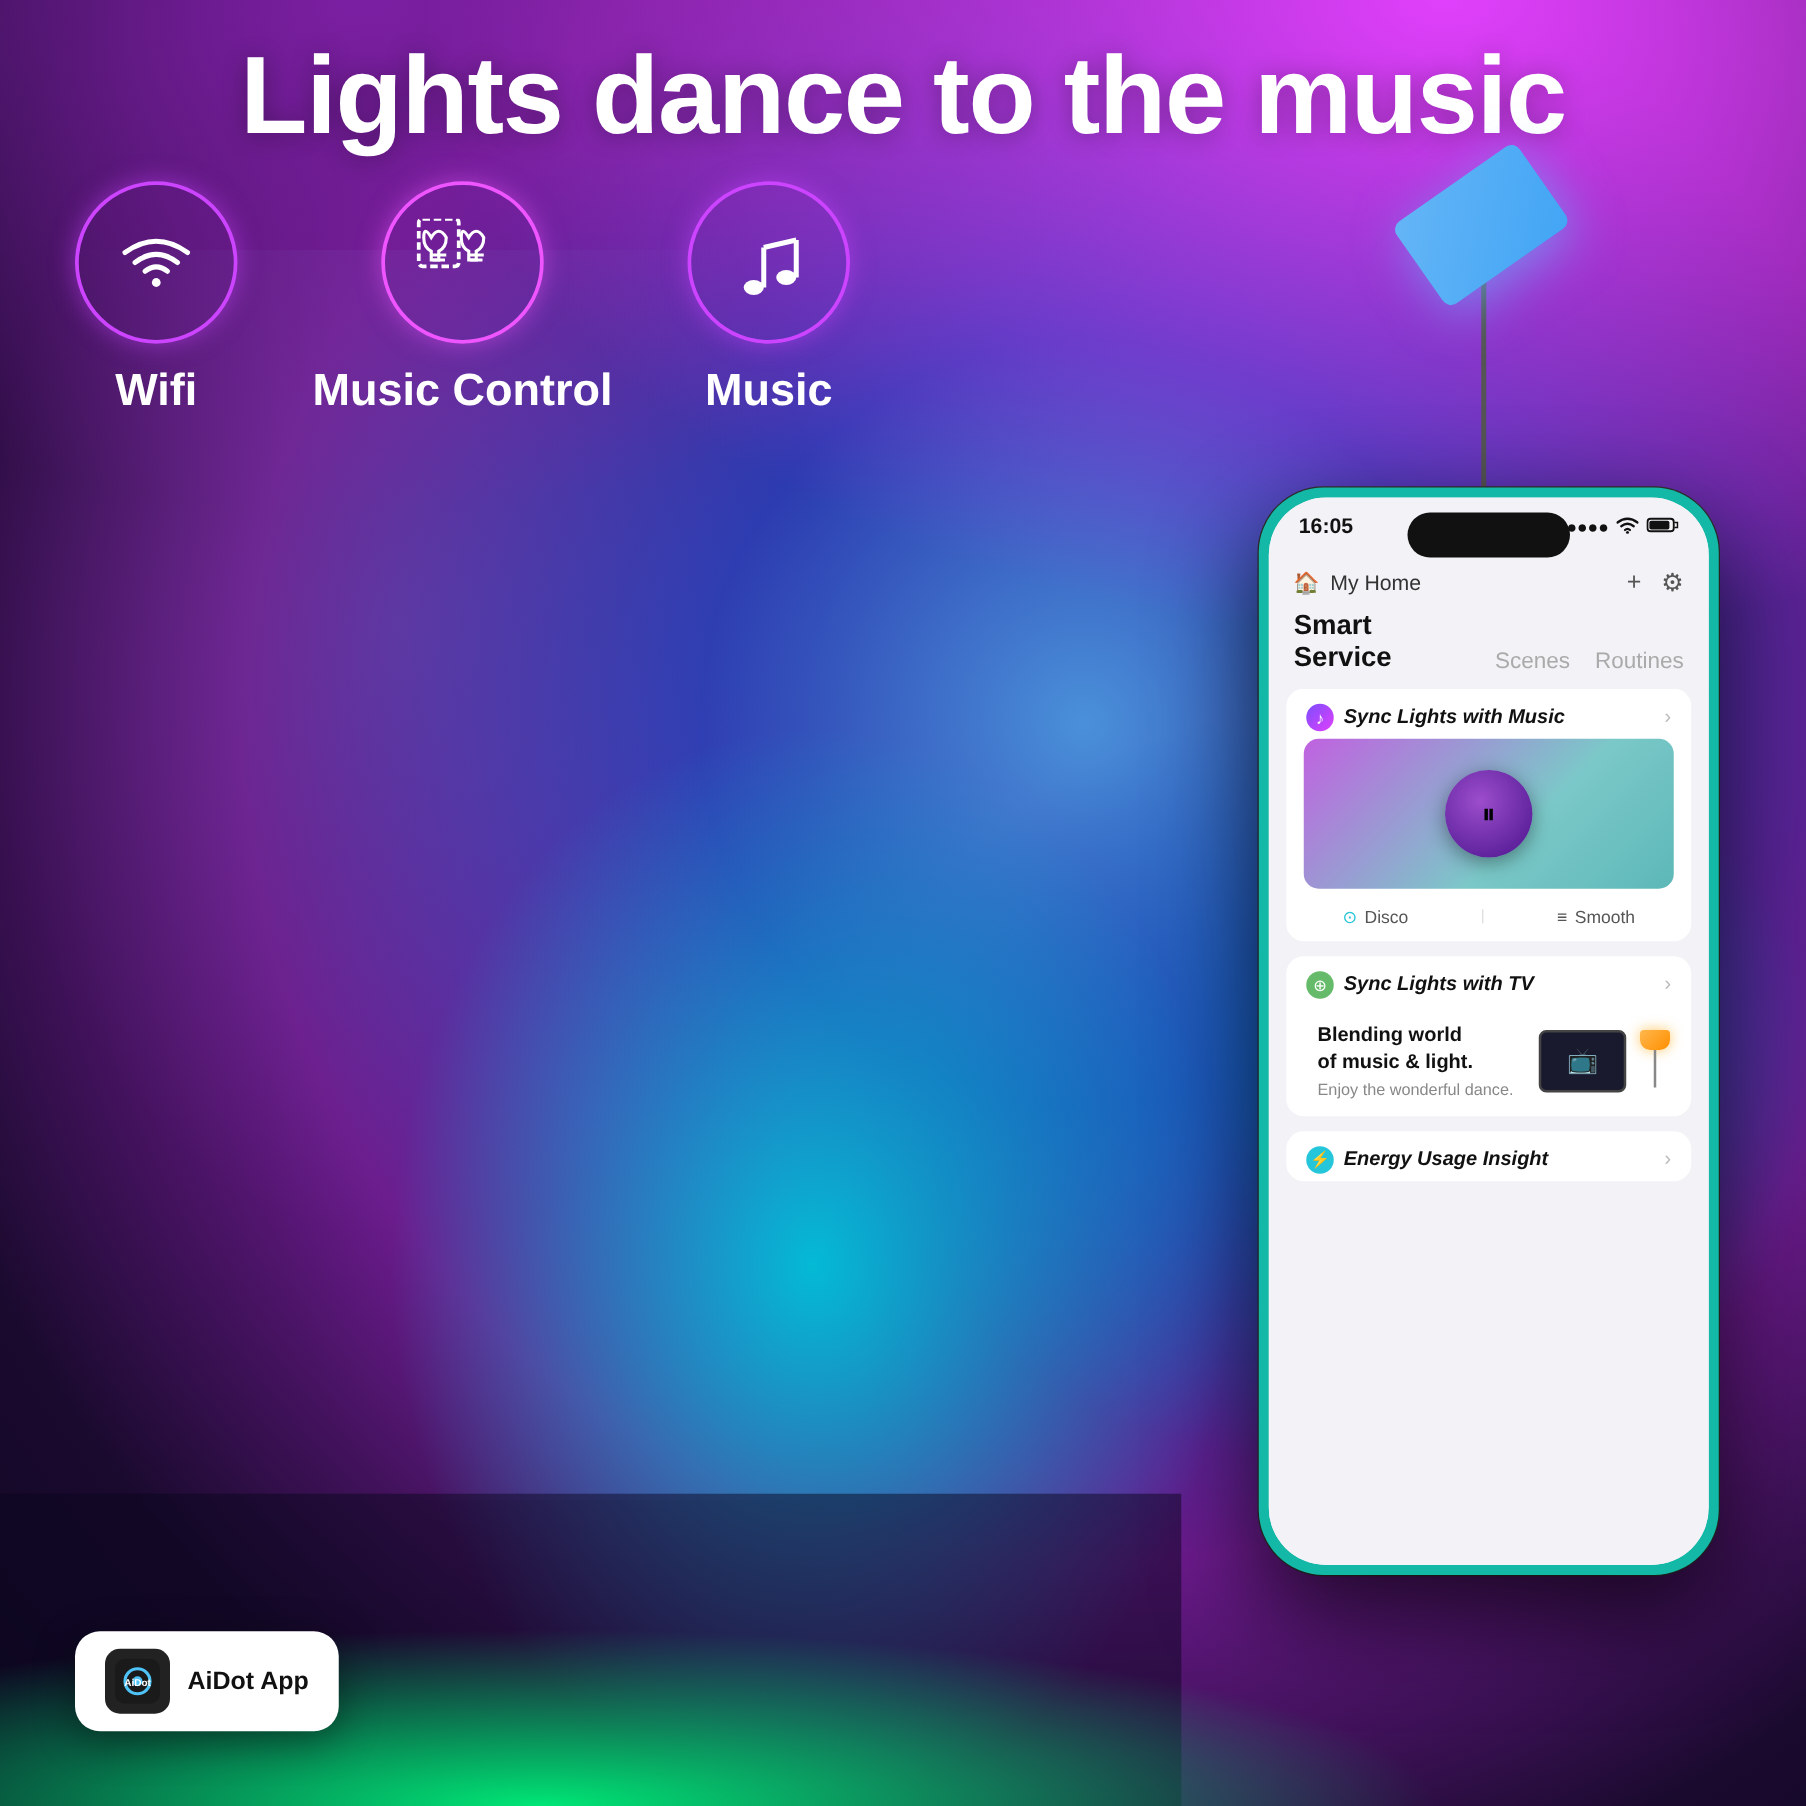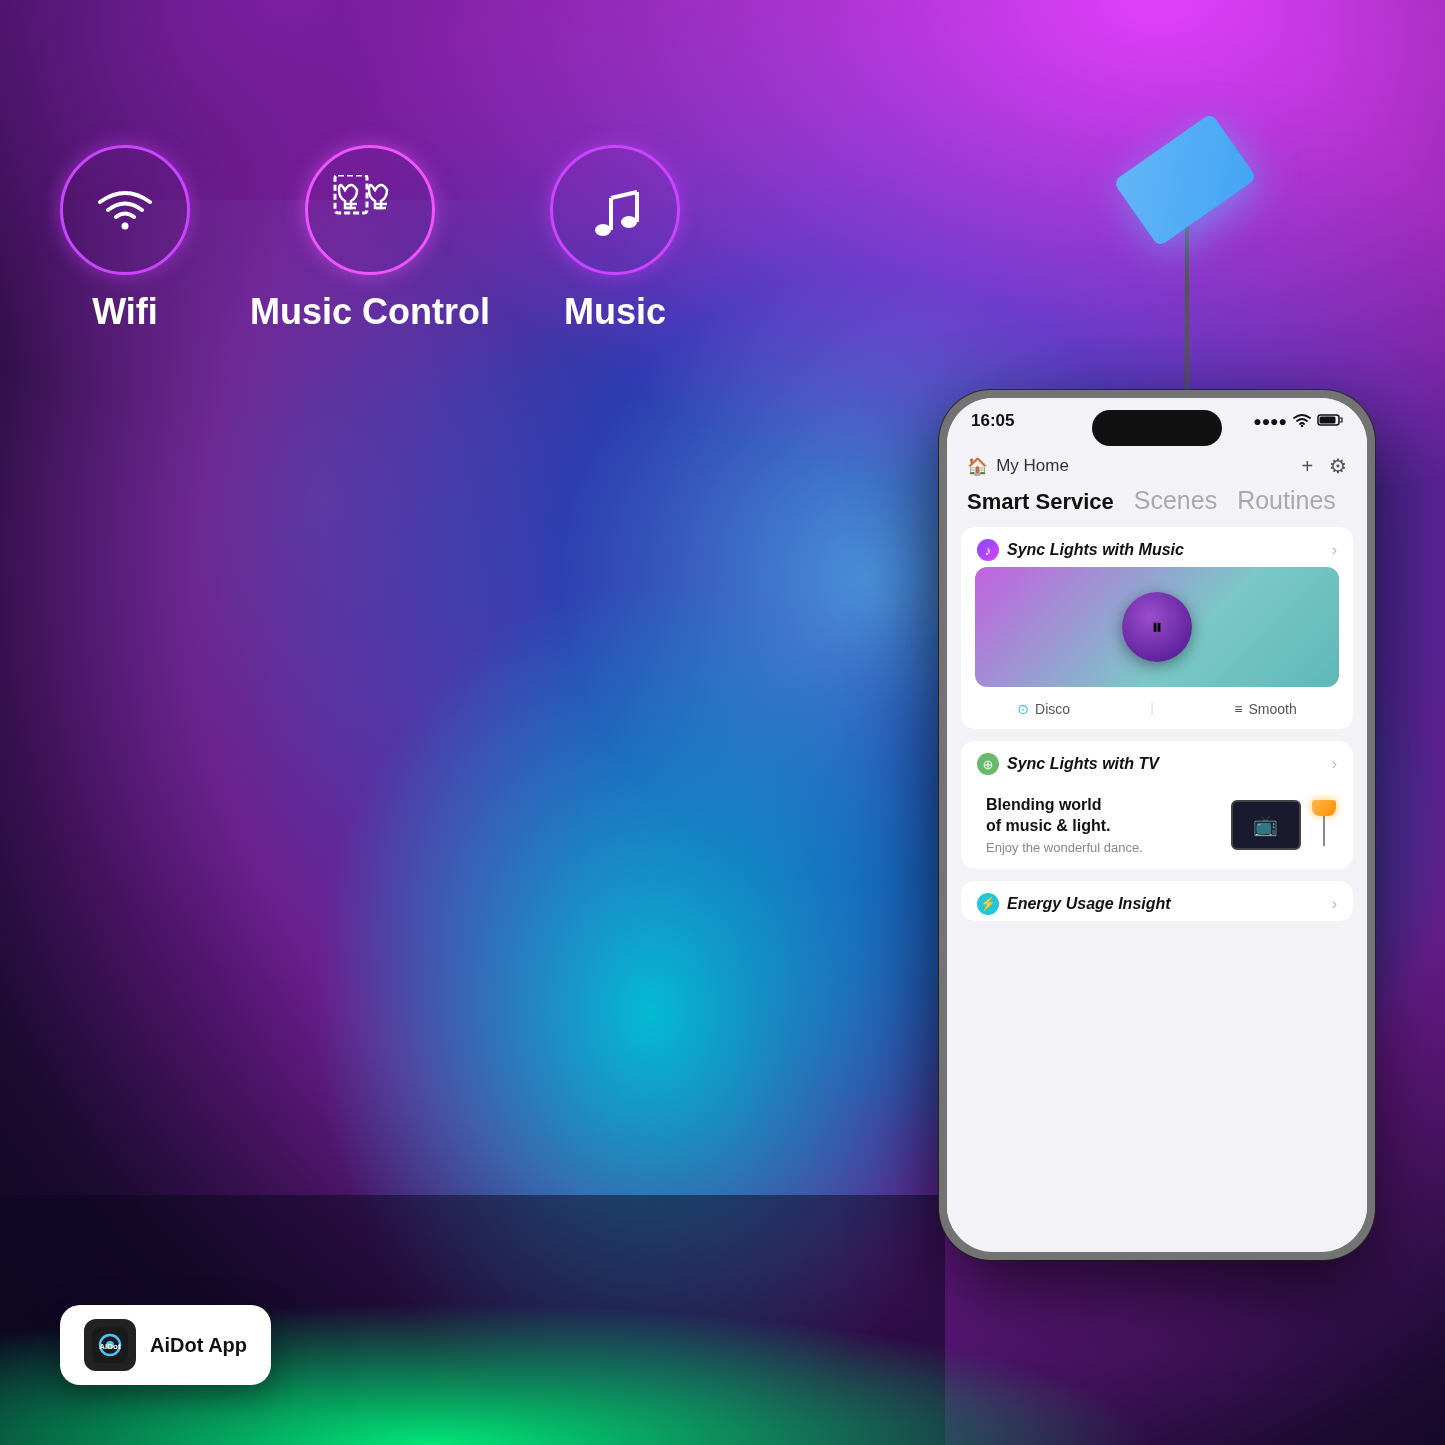--- a/index.html
+++ b/index.html
@@ -173,23 +173,23 @@
 
     
     .phone-wrapper {
       position: absolute;
       right: 70px;
       top: 390px;
       z-index: 20;
     }
 
     .phone-outer {
-      width: 436px;
+      width: 368px;
       height: 870px;
-      background: #737373;
+      background: #14b8a6;
       border-radius: 52px;
       padding: 8px;
       box-shadow: 0 30px 80px rgba(0,0,0,0.7), 0 0 0 1px #333;
     }
 
     .phone-inner {
       width: 100%;
       height: 100%;
       background: #f2f2f7;
       border-radius: 46px;
@@ -262,21 +262,21 @@
     
     .tab-bar {
       background: #f2f2f7;
       padding: 0 20px 12px;
       display: flex;
       gap: 20px;
       align-items: flex-end;
     }
 
     .tab-item {
-      font-size: 25px;
+      font-size: 18px;
       color: #aaa;
       font-weight: 500;
       cursor: pointer;
     }
 
     .tab-item.active {
       font-size: 22px;
       color: #111;
       font-weight: 700;
     }
@@ -503,20 +503,21 @@
 
 <div class="bg"></div>
 <div class="bg-overlay"></div>
 <div class="dance-bg"></div>
 <div class="couple-bg"></div>
 <div class="green-glow"></div>
 <div class="room-bg"></div>
 
 <div class="content">
 
+  <div class="main-title">Lights dance to the music</div>
 
   <div class="features-row">
 
     <div class="feature-item">
       <div class="feature-circle wifi">
         <svg width="70" height="70" viewBox="0 0 70 70" fill="none">
           <path d="M35 50 C35 50 35 50 35 50" stroke="white" stroke-width="5" stroke-linecap="round"></path>
           <path d="M26 42 Q35 35 44 42" stroke="white" stroke-width="4" stroke-linecap="round" fill="none"></path>
           <path d="M18 35 Q35 22 52 35" stroke="white" stroke-width="4" stroke-linecap="round" fill="none"></path>
           <path d="M10 27 Q35 9 60 27" stroke="white" stroke-width="4" stroke-linecap="round" fill="none"></path>

